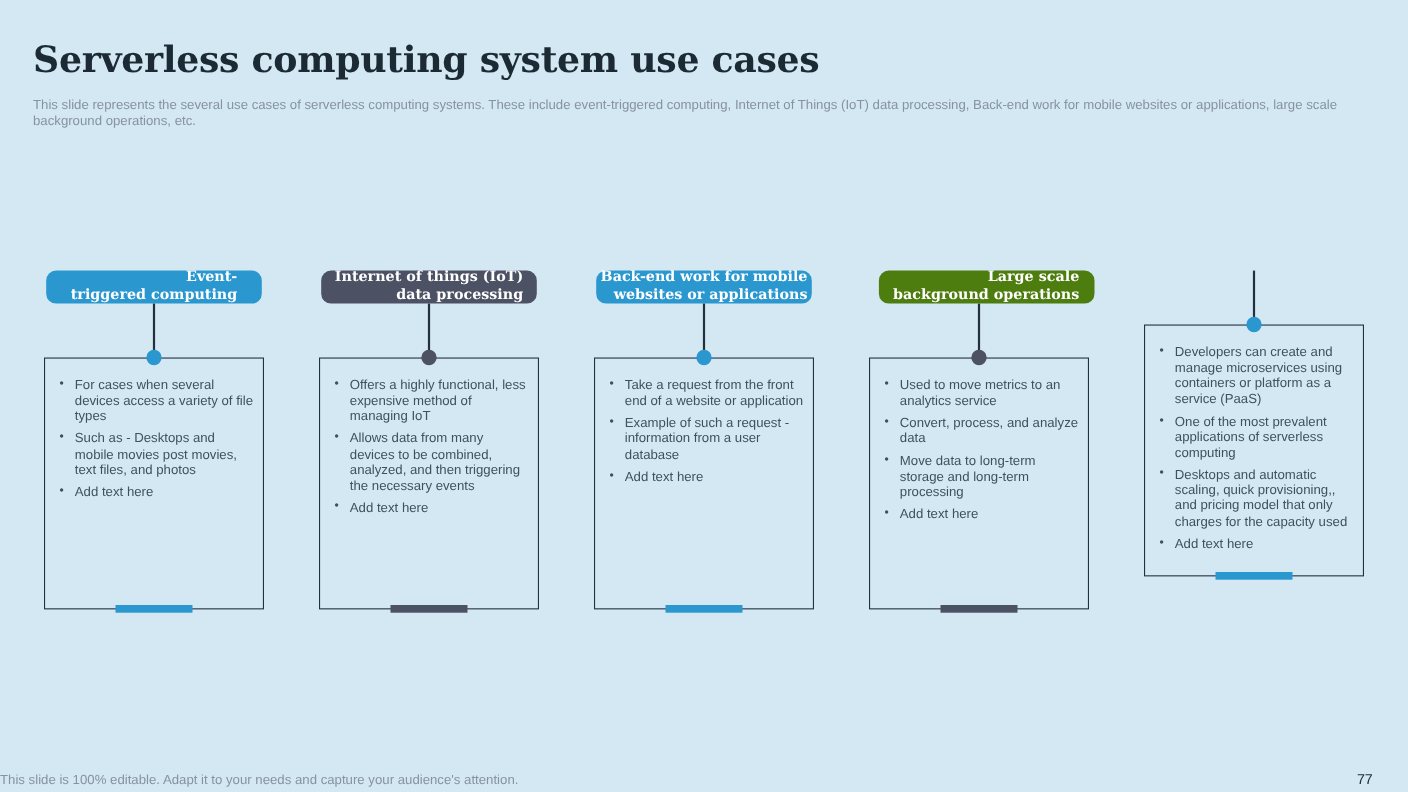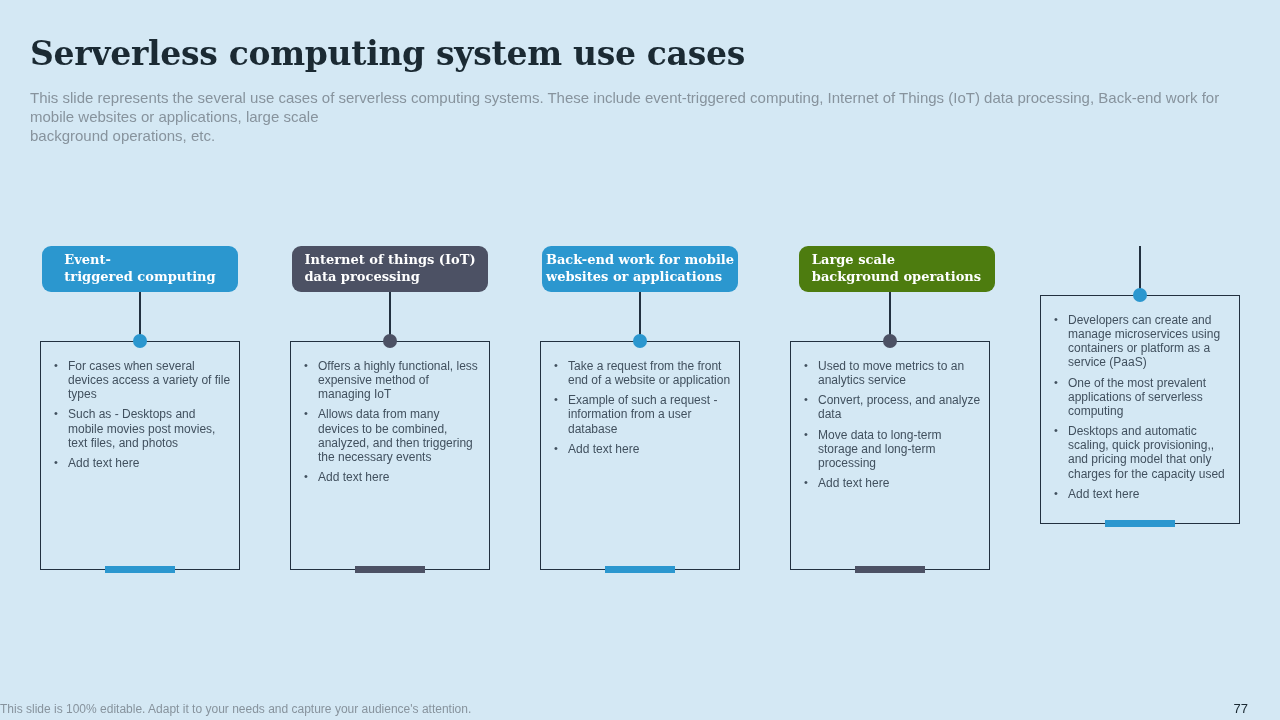--- a/index.html
+++ b/index.html
@@ -19,46 +19,46 @@
     font-weight: 600;
     font-size: 33px;
     color: #1b2a33;
     letter-spacing: -0.3px;
   }
   .subtitle {
     position: absolute;
     left: 30px;
     top: 88px;
     width: 1200px;
-    font-size: 15px;
+    font-size: 12px;
     line-height: 1.28;
     color: #87939d;
     white-space: pre-line;
   }
   .columns {
     position: absolute;
     left: 40px;
     top: 246px;
     display: flex;
     gap: 50px;
   }
   .column {
     width: 200px;
     display: flex;
     flex-direction: column;
     align-items: center;
   }
   .col-header {
     width: 196px;
-    height: 46px;
+    height: 30px;
     border-radius: 9px;
     display: flex;
     align-items: center;
     justify-content: center;
-    text-align: left;
+    text-align: right;
     color: #ffffff;
     font-family: "DejaVu Serif", serif;
     font-weight: bold;
     font-size: 13px;
     line-height: 1.3;
     white-space: pre-line;
     background: #2b97cf;
   }
   .connector {
     width: 2px;

